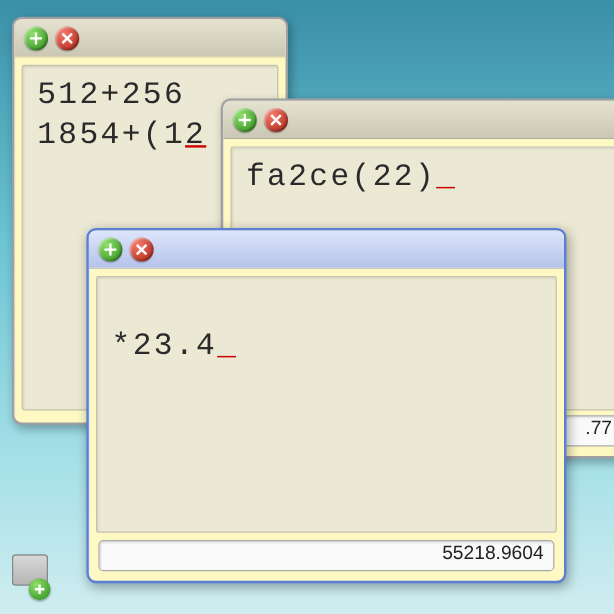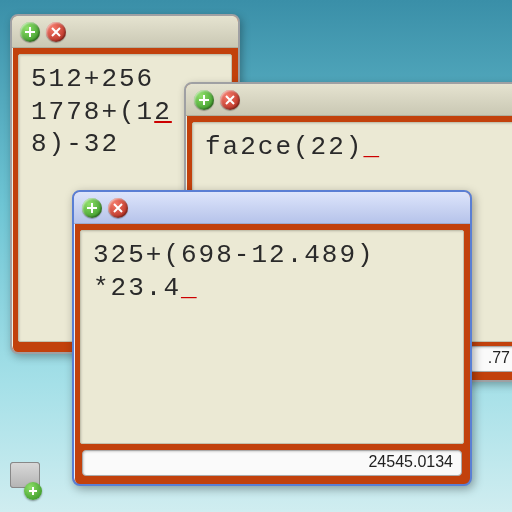--- a/index.html
+++ b/index.html
@@ -6,21 +6,21 @@
   body {
     width: 512px;
     height: 512px;
     overflow: hidden;
     background: linear-gradient(180deg, #3a8fa8 0%, #6ec5d4 40%, #a5e0e8 75%, #d0edf0 100%);
     font-family: "Courier New", monospace;
     position: relative;
   }
   .window {
     position: absolute;
-    background: #c2410c;
+    background: #fef9c3;
     border-radius: 8px;
     border: 2px solid #9fa0a3;
     box-shadow: inset 1px 1px 0 #f0eee0, 2px 3px 8px rgba(0,0,0,0.3);
   }
   .window.focused {
     border: 2px solid #5a7fd4;
     box-shadow: inset 1px 1px 0 #e6ecff, 2px 3px 10px rgba(0,0,0,0.35);
   }
   .titlebar {
     height: 32px;
@@ -126,22 +126,21 @@
         </svg>
     </div>
     <div class="btn-icon btn-close">
       <svg width="10" height="10" viewBox="0 0 10 10">
           <path d="M1 1l8 8M9 1l-8 8" stroke="#fff" stroke-width="2"></path>
         </svg>
     </div>
   </div>
   <div class="content" style="height:288px;">
     <span>512+256</span><br>
-    <span>1778+(1</span><span class="underline">2</span><br>
-    <span>8)-32</span>
+    <span>1854+(1</span><span class="underline">2</span><br>
   </div>
 </div>
 
 <div class="window" style="left:184px; top:82px; width:345px; height:300px;">
   <div class="titlebar">
     <div class="btn-icon btn-add">
       <svg width="12" height="12" viewBox="0 0 12 12">
           <path d="M5 1h2v4h4v2H7v4H5V7H1V5h4z" fill="#fff"></path>
         </svg>
     </div>
@@ -166,25 +165,25 @@
           <path d="M5 1h2v4h4v2H7v4H5V7H1V5h4z" fill="#fff"></path>
         </svg>
     </div>
     <div class="btn-icon btn-close">
       <svg width="10" height="10" viewBox="0 0 10 10">
           <path d="M1 1l8 8M9 1l-8 8" stroke="#fff" stroke-width="2"></path>
         </svg>
     </div>
   </div>
   <div class="content" style="height:214px;">
-    <span>325+(698-12.489)</span><br>
+    <br>
     <span>*23.4</span><span class="caret">_</span>
   </div>
   <div class="result">
-    <span>24545.0134</span>
+    <span>55218.9604</span>
   </div>
 </div>
 
 <div class="dock-icon">
   <div class="mini-win"></div>
   <div class="mini-win"></div>
   <div class="mini-plus">
     <svg width="10" height="10" viewBox="0 0 10 10">
         <path d="M4 1h2v3h3v2H6v3H4V6H1V4h3z" fill="#fff"></path>
       </svg>

